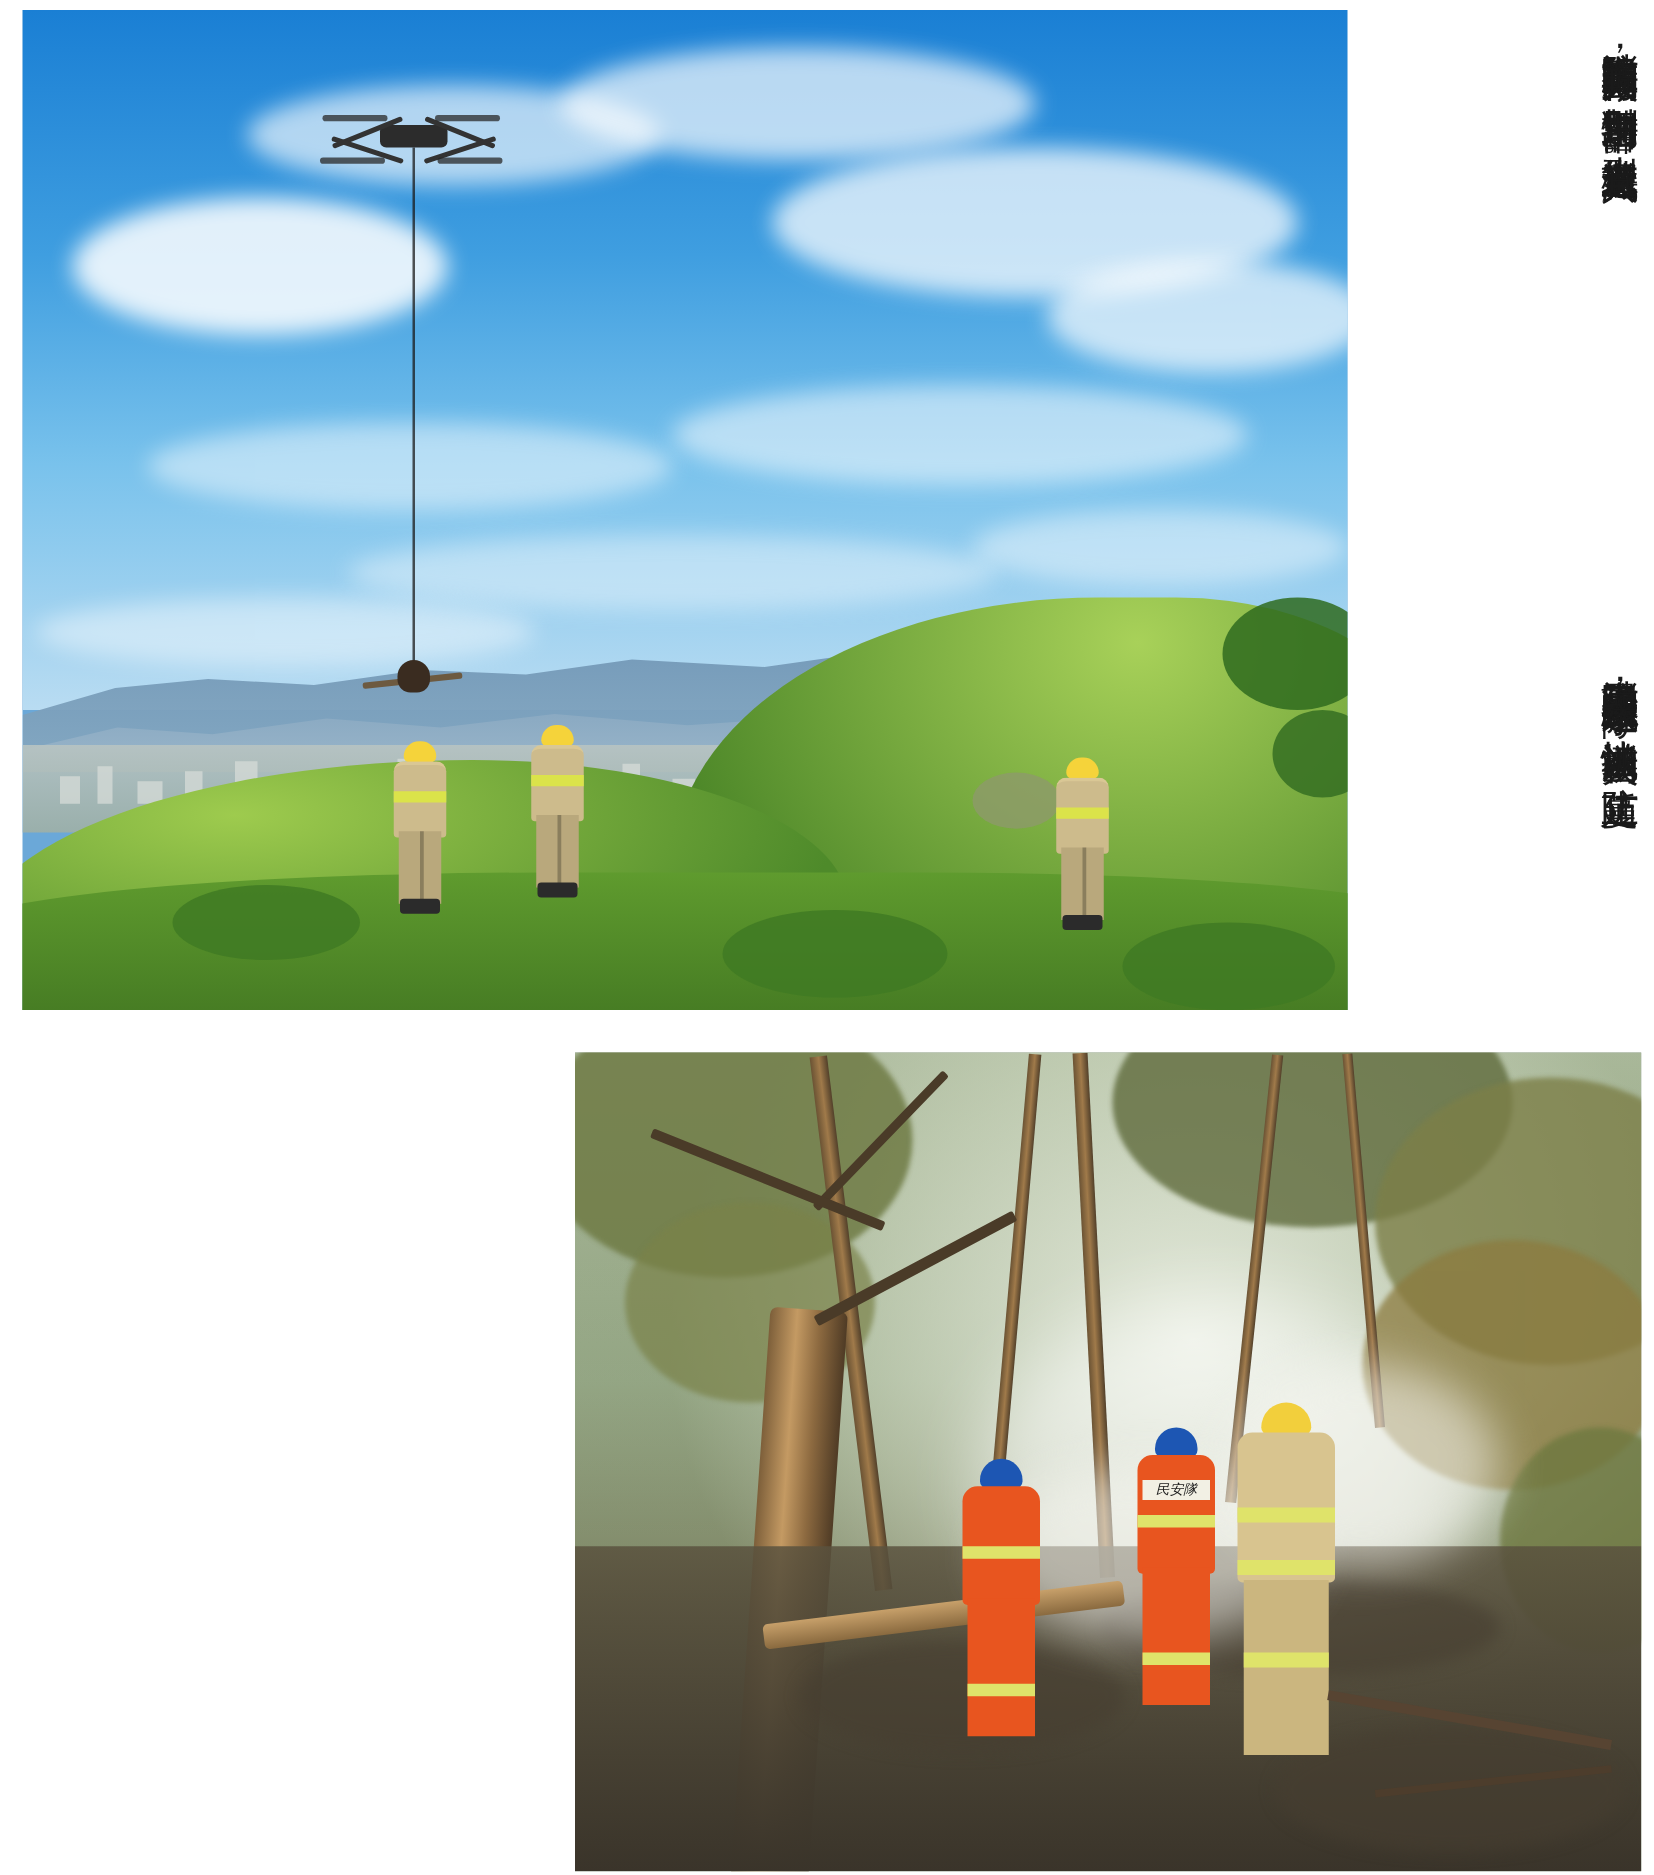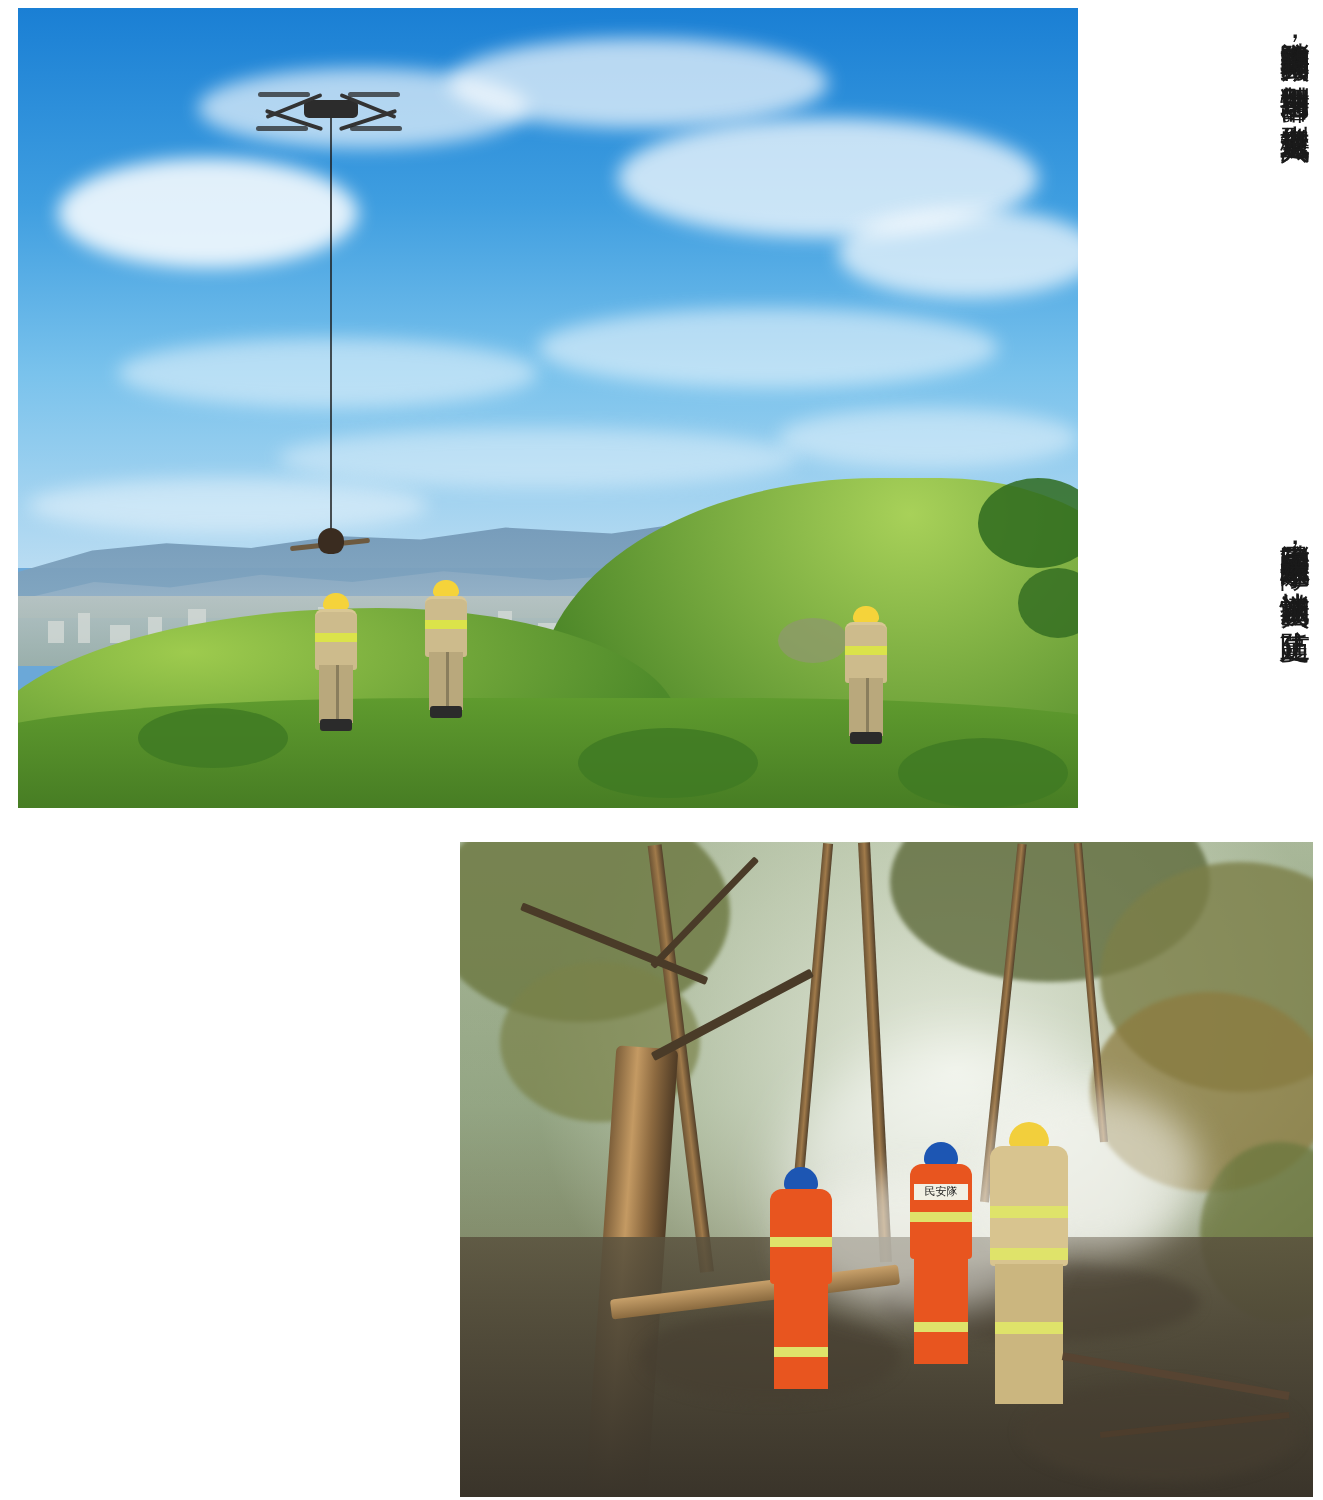--- a/index.html
+++ b/index.html
@@ -414,21 +414,21 @@
   <div class="tool-handle" style="left:150px; top:440px; width:290px; height:20px; transform:rotate(-7deg);"></div>
 
   <div class="p-orange" style="position:absolute; left:310px; top:325px; width:62px; height:330px;">
     <div class="helmet2"></div>
     <div class="suit"></div>
     <div class="band"></div>
     <div class="legs2"></div>
     <div class="legband"></div>
   </div>
 
-  <div class="p-orange" style="position:absolute; left:450px; top:300px; width:62px; height:330px;">
+  <div class="p-orange" style="position:absolute; left:450px; top:300px; width:62px; height:330px;font-style:italic;">
     <div class="helmet2"></div>
     <div class="suit"></div>
     <div class="band"></div>
     <div class="legs2"></div>
     <div class="legband"></div>
     <div style="position:absolute; top:42px; left:50%; transform:translateX(-50%); width:54px; height:16px; background:#f2f0e4; color:#1a1a1a; font-size:11px; text-align:center; line-height:16px; font-family:'DejaVu Sans', sans-serif;">民安隊</div>
   </div>
 
   <div class="p-tan" style="position:absolute; left:530px; top:280px; width:78px; height:380px;">
     <div class="helmet3"></div>

